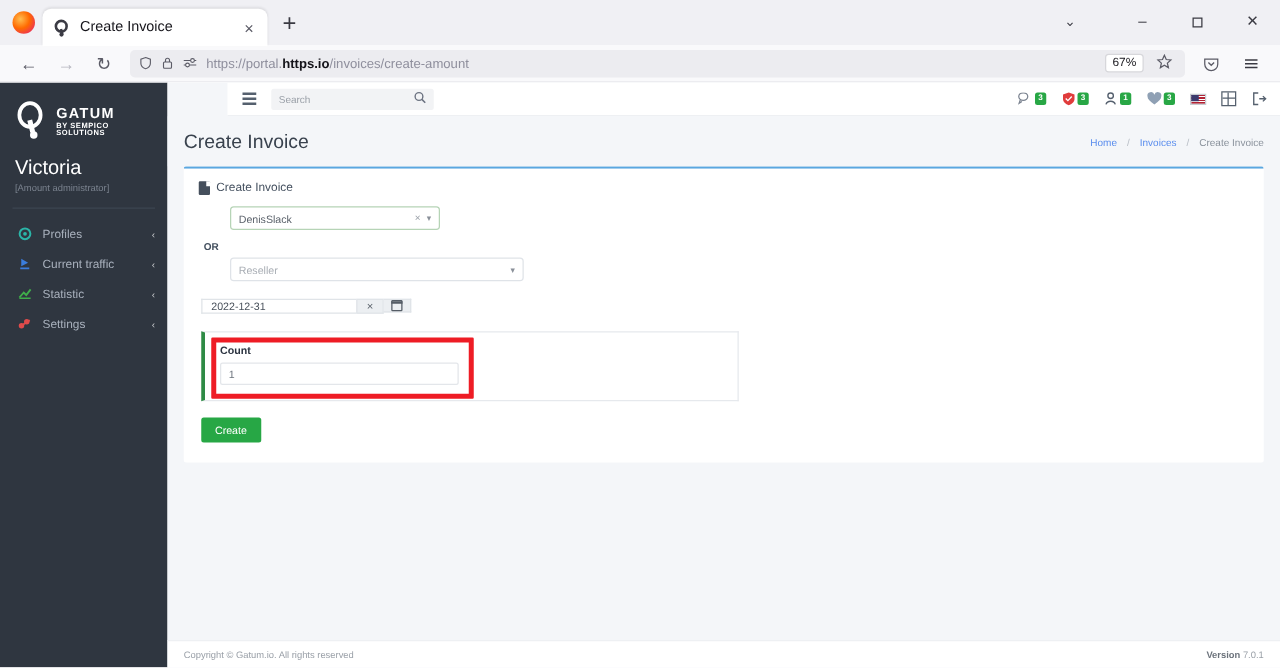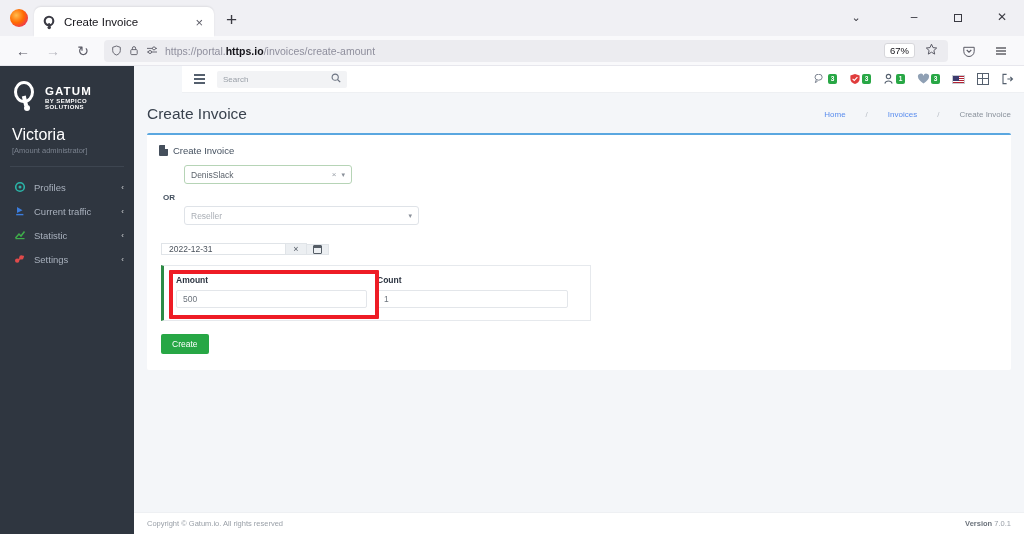--- a/index.html
+++ b/index.html
@@ -145,21 +145,21 @@
     width: 12px; height: 12px; border: 1.2px solid #55606e; position: relative;
   }
   .grid-ico::before { content:""; position:absolute; left:0; right:0; top:4px; height:1.2px; background:#55606e; }
   .grid-ico::after { content:""; position:absolute; top:0; bottom:0; left:4px; width:1.2px; background:#55606e; }
 
   .pagehead {
     display: flex; align-items: center; padding: 12px 13px 10px 13px;
     background: #f4f6f9;
   }
   .page-title { font-size: 15.5px; color: #39424e; font-weight: 400; }
-  .breadcrumb { margin-left: auto; font-size: 8px; color: #8a929c; display: flex; gap: 20px; align-items: flex-end; }
+  .breadcrumb { margin-left: auto; font-size: 8px; color: #8a929c; display: flex; gap: 8px; align-items: flex-end; }
   .breadcrumb a { color: #5a8dee; text-decoration: none; }
   .bc-sep { color: #b9bec6; }
 
   .content { padding: 0 13px; flex: 1; }
 
   .card { background: #fff; border-top: 2px solid #5aa7e0; border-radius: 2px; padding-bottom: 16px; }
   .card-head {
     display: flex; align-items: center; gap: 5px; padding: 10px 12px 9px;
     font-size: 9.5px; color: #44505f;
   }
@@ -182,21 +182,21 @@
     background: #fff;
     margin-left: 23px;
   }
   .select-box.muted { border-color: #dfe3e8; color: #a9aeb5; width: 235px; }
   .sel-val { flex: 1; white-space: nowrap; overflow: hidden; }
   .sel-x { font-size: 8px; color: #9aa0a8; padding: 0 5px; }
   .sel-caret { font-size: 7px; color: #8a9099; }
 
   .or-label { font-size: 8px; font-weight: 700; color: #44505f; margin: 0 0 4px 2px; }
 
-  .date-row { display: flex; align-items: flex-end; width: 168px; height: 21px; }
+  .date-row { display: flex; align-items: center; width: 168px; height: 21px; }
   .date-input {
     flex: 1; border: 1px solid #e0e4e8; border-right: 0; background: #fff;
     display: flex; align-items: center; padding: 0 7px; font-size: 8.5px; color: #4a525c;
   }
   .date-btn {
     width: 22px; border: 1px solid #e0e4e8; background: #eceff2;
     display: flex; align-items: center; justify-content: center;
     font-size: 9px; color: #555d66;
   }
   .date-btn + .date-btn { border-left: 0; }
@@ -492,24 +492,20 @@
                 <span class="date-input">2022-12-31</span>
                 <span class="date-btn">×</span>
                 <span class="date-btn">
                     <span class="cal-ico"></span>
                   </span>
               </div>
             </div>
 
             <div class="amount-panel">
               <div class="amt-col">
-                <div class="amt-label">Amount</div>
-                <div class="amt-input">500</div>
-              </div>
-              <div class="amt-col">
                 <div class="amt-label">Count</div>
                 <div class="amt-input">1</div>
               </div>
               <div class="redbox"></div>
             </div>
 
           </div>
 
           <button class="create-btn">Create</button>
         </section>

